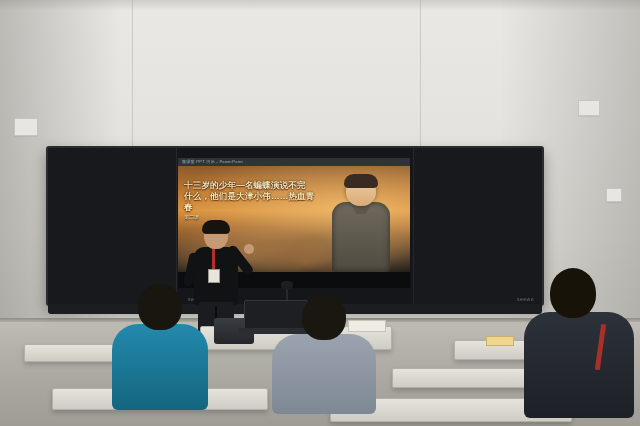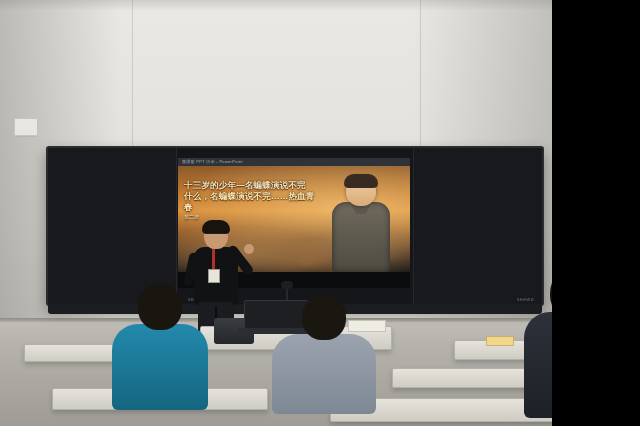--- a/index.html
+++ b/index.html
@@ -1,18 +1,18 @@
 <!DOCTYPE html>
 <html><head>
 <meta charset="utf-8">
 <style>
   html,body{margin:0;padding:0;background:#000;}
   body{font-family:"Liberation Sans", sans-serif;}
   #scene{
-    position:relative;width:552px;height:426px;overflow:hidden;
+    position:relative;width:640px;height:426px;overflow:hidden;
     background:#f97316;
   }
 
   
   .wall{
     position:absolute;left:0;top:0;width:640px;height:426px;
     background:
       linear-gradient(180deg,#e9e8e4 0%, #e4e3df 30%, #dcdbd6 55%, #d2d1cb 72%, #c9c8c2 100%);
   }
   .wall-shadow-left{
@@ -228,21 +228,21 @@
     <div class="board-left-panel"></div>
     <div class="board-right-panel"></div>
 
     <div class="slide">
       <div class="slide-titlebar">微课堂 PPT 演示 - PowerPoint</div>
       <div class="slide-canvas">
         <div class="slide-clouds"></div>
 
         <div class="slide-text">
           <div>十三岁的少年—名蝙蝶演说不完</div>
-          <div class="l2">什么，名蝙蝶演说不完……热血青春</div>
+          <div class="l2">什么，他们是大津小伟……热血青春</div>
         </div>
         <div class="slide-sub">第二课</div>
 
         <div class="portrait">
           <div class="portrait-body"></div>
           <div class="portrait-collar"></div>
           <div class="portrait-head"></div>
           <div class="portrait-hair"></div>
         </div>
       </div>

